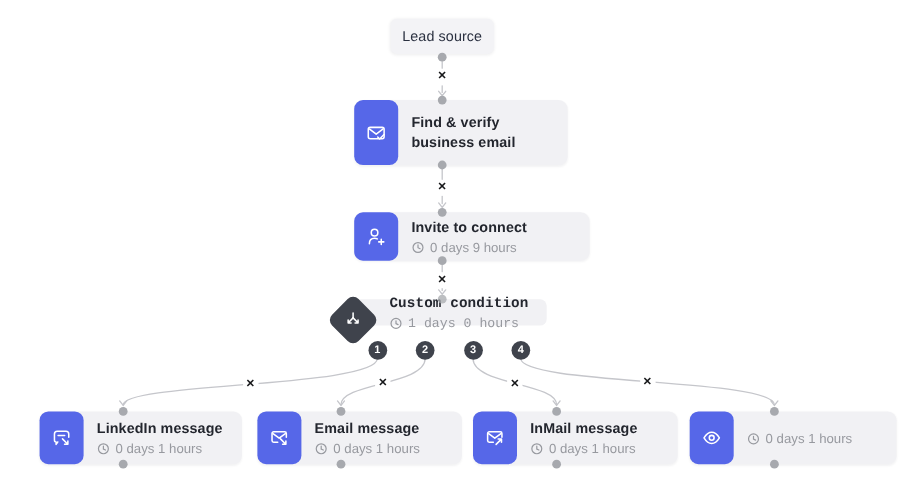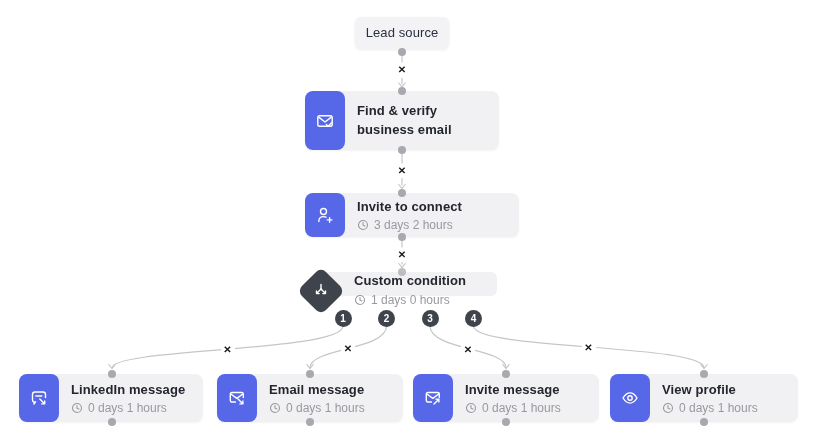--- a/index.html
+++ b/index.html
@@ -1,20 +1,20 @@
 <!DOCTYPE html>
 <html><head>
 <meta charset="utf-8">
 <style>
   html,body{margin:0;padding:0;background:#fff;font-family:"Liberation Sans", sans-serif;}
   .canvas{position:relative;width:820px;height:447px;background:#fff;overflow:hidden;}
 
   svg.wires{position:absolute;left:0;top:0;z-index:1;pointer-events:none;}
 
-  .node{position:absolute;background:#f1f1f4;border-radius:8px;z-index:2;box-shadow:0 1px 2px rgba(20,22,40,.05);}
+  .node{position:absolute;background:#f1f1f4;border-radius:8px;z-index:2;box-shadow:0 1px 2px rgba(20,22,40,.05);margin-left:17px;}
   .node .icon-block{position:absolute;left:0;top:0;width:40px;background:#5667e8;border-radius:8px;
       display:flex;align-items:center;justify-content:center;}
   .node .content{margin-left:52px;display:flex;flex-direction:column;justify-content:center;height:100%;}
   .title{font-size:13px;font-weight:600;color:#23262e;line-height:1.45;letter-spacing:.1px;}
   .delay{display:flex;align-items:center;gap:5px;font-size:12px;color:#97999f;margin-top:2px;}
   .delay svg{flex:0 0 auto;display:block;}
 
   .lead{position:absolute;left:355px;top:17px;width:94px;height:32px;background:#f3f3f6;border-radius:6px;
       display:flex;align-items:center;justify-content:center;z-index:2;box-shadow:0 1px 3px rgba(20,22,40,.08);}
   .lead .title{font-weight:500;color:#2a3040;}
@@ -23,21 +23,21 @@
   .xmark{position:absolute;width:14px;height:14px;line-height:14px;text-align:center;background:#fff;
       color:#17181a;font-size:10px;font-weight:700;z-index:3;cursor:pointer;}
   .badge{position:absolute;width:17px;height:17px;border-radius:50%;background:#3f434c;color:#fff;
       font-size:10px;font-weight:700;display:flex;align-items:center;justify-content:center;z-index:4;}
 
   .diamond{position:absolute;left:304px;top:274px;width:34px;height:34px;background:#3f434c;border-radius:7px;
       transform:rotate(45deg);z-index:3;display:flex;align-items:center;justify-content:center;}
   .diamond .inner{transform:rotate(-45deg);display:flex;align-items:center;justify-content:center;}
 
   .cond-box{position:absolute;left:322px;top:272px;width:175px;height:24px;background:#f1f1f4;border-radius:6px;
-      z-index:2;display:flex;flex-direction:column;justify-content:flex-start;padding-left:32px;box-sizing:border-box;}
+      z-index:2;display:flex;flex-direction:column;justify-content:center;padding-left:32px;box-sizing:border-box;font-family:Liberation Mono, monospace;}
 </style>
 </head>
 <body>
 
 <div class="canvas">
 
   <svg class="wires" width="820" height="447" viewBox="0 0 820 447">
     <g stroke="#c5c6cb" stroke-width="1.2" fill="none" stroke-linecap="round">
 
       <path d="M402,56 L402,62"></path>
@@ -86,21 +86,21 @@
         <path d="M14.6,12.6 L14.6,17.2 M12.3,14.9 L16.9,14.9"></path>
       </svg>
     </div>
     <div class="content">
       <div class="title">Invite to connect</div>
       <div class="delay">
         <svg width="12" height="12" viewBox="0 0 12 12" fill="none" stroke="#97999f" stroke-width="1.1" stroke-linecap="round">
           <circle cx="6" cy="6" r="4.5"></circle>
             <path d="M6,3.6 L6,6.2 L7.9,7.1"></path>
         </svg>
-        <span>3 days 2 hours</span>
+        <span>0 days 9 hours</span>
       </div>
     </div>
   </div>
 
   <div class="cond-box">
     <div class="title">Custom condition</div>
     <div class="delay">
       <svg width="12" height="12" viewBox="0 0 12 12" fill="none" stroke="#97999f" stroke-width="1.1" stroke-linecap="round">
         <circle cx="6" cy="6" r="4.5"></circle>
           <path d="M6,3.6 L6,6.2 L7.9,7.1"></path>
@@ -172,40 +172,39 @@
 
   <div class="node" style="left:413px;top:374px;width:186px;height:48px">
     <div class="icon-block" style="height:48px">
       <svg width="20" height="20" viewBox="0 0 20 20" fill="none" stroke="#fff" stroke-width="1.4" stroke-linecap="round" stroke-linejoin="round">
         <path d="M16.3,9.5 L16.3,6 C16.3,5.2 15.6,4.5 14.8,4.5 L4.8,4.5 C4,4.5 3.3,5.2 3.3,6 L3.3,12.5 C3.3,13.3 4,14 4.8,14 L8.5,14"></path>
         <path d="M4.2,6.2 L9.8,10.4 L15.4,6.2"></path>
         <path d="M11,16 L15.8,11.2 M12.9,11.1 L15.9,11.1 L15.9,14.1"></path>
       </svg>
     </div>
     <div class="content">
-      <div class="title">Invite message</div>
+      <div class="title">InMail message</div>
       <div class="delay">
         <svg width="12" height="12" viewBox="0 0 12 12" fill="none" stroke="#97999f" stroke-width="1.1" stroke-linecap="round">
           <circle cx="6" cy="6" r="4.5"></circle>
             <path d="M6,3.6 L6,6.2 L7.9,7.1"></path>
         </svg>
         <span>0 days 1 hours</span>
       </div>
     </div>
   </div>
 
   <div class="node" style="left:610px;top:374px;width:188px;height:48px">
     <div class="icon-block" style="height:48px">
       <svg width="20" height="20" viewBox="0 0 20 20" fill="none" stroke="#fff" stroke-width="1.4" stroke-linecap="round" stroke-linejoin="round">
         <path d="M3,10 C5.4,6.1 7.9,4.9 10,4.9 C12.1,4.9 14.6,6.1 17,10 C14.6,13.9 12.1,15.1 10,15.1 C7.9,15.1 5.4,13.9 3,10 Z"></path>
         <circle cx="10" cy="10" r="2.2"></circle>
       </svg>
     </div>
     <div class="content">
-      <div class="title">View profile</div>
       <div class="delay">
         <svg width="12" height="12" viewBox="0 0 12 12" fill="none" stroke="#97999f" stroke-width="1.1" stroke-linecap="round">
           <circle cx="6" cy="6" r="4.5"></circle>
             <path d="M6,3.6 L6,6.2 L7.9,7.1"></path>
         </svg>
         <span>0 days 1 hours</span>
       </div>
     </div>
   </div>
 

